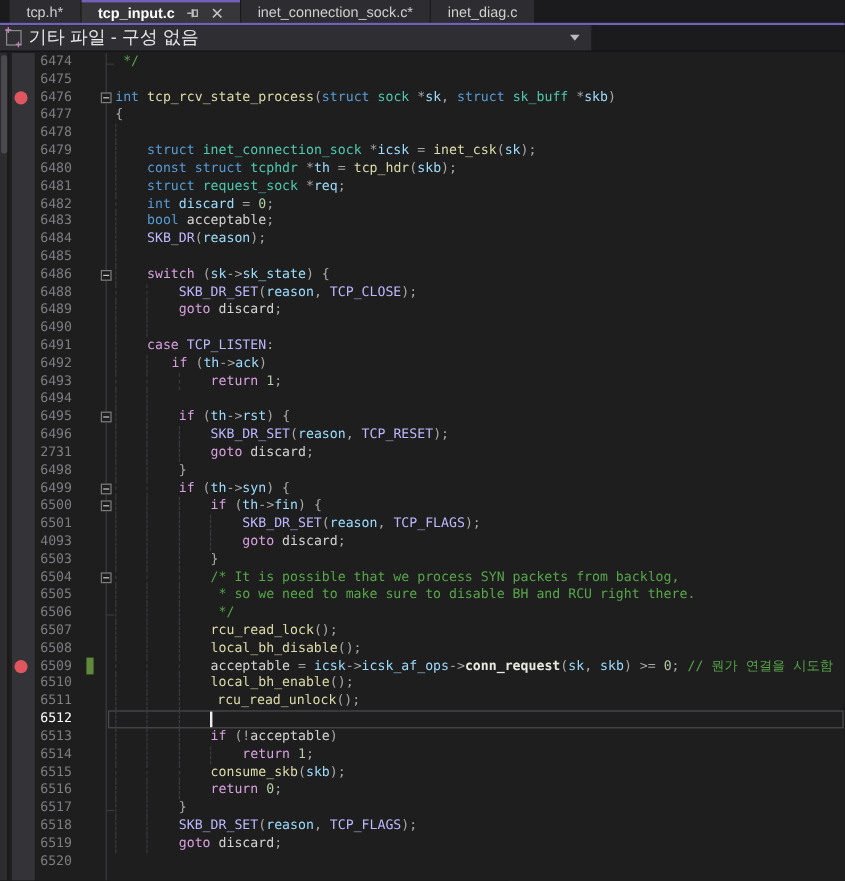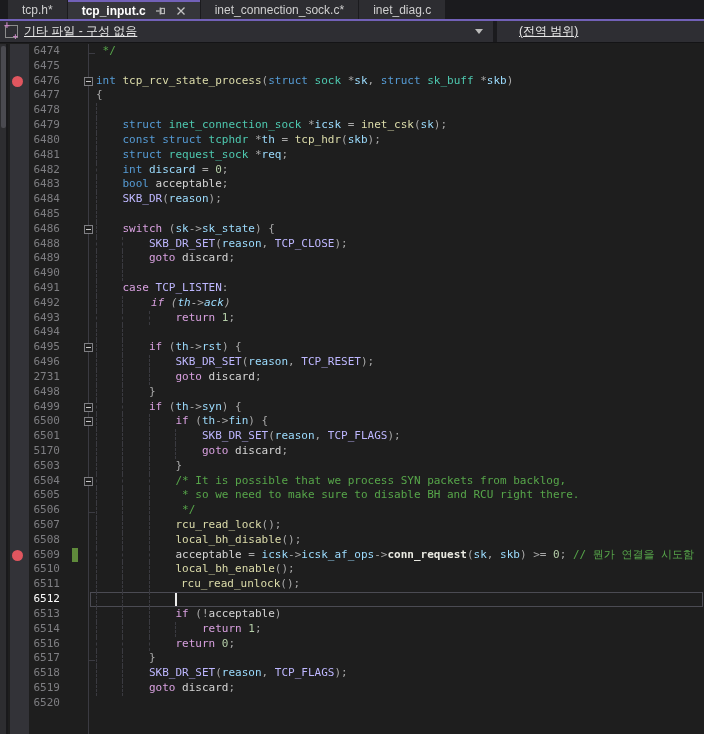--- a/index.html
+++ b/index.html
@@ -15,21 +15,21 @@
   #accent-line { position:absolute; top:19px; left:0; right:0; height:2px; background:var(--accent); }
   .tab { display:flex; align-items:center; padding:0 14px; margin-right:1px;
     background:var(--tab-inactive); color:#CFCFCF; font-size:12px; white-space:nowrap; }
   .tab.active { background:var(--tab-active); color:#FFFFFF; font-weight:bold;
     border-top:2px solid var(--accent); padding-top:0; }
   .tab .ticon { margin-left:9px; display:flex; align-items:center; }
   .tab svg { display:block; }
   
   #navbar { position:absolute; top:21px; left:0; right:0; height:22px;
     background:#1B1B1E; display:flex; border-bottom:1px solid #141416; }
-  .combo { background:var(--navbar-bg); display:flex; align-items:center; color:#E8E8E8; font-size:12px;text-decoration:underline; }
+  .combo { background:var(--navbar-bg); display:flex; align-items:center; color:#E8E8E8; font-size:15px; }
   #combo-project { flex:0 0 493px; padding-left:5px; }
   #combo-project .label { margin-left:6px; }
   #combo-sep { flex:0 0 4px; background:#1B1B1E; }
   #combo-scope { flex:1; padding-left:22px; }
   .spacer { flex:1; }
   .caret { width:0; height:0; border-left:4px solid transparent; border-right:4px solid transparent;
     border-top:5px solid #BBBBBB; margin-right:10px; }
   #misc-icon { position:relative; width:13px; height:13px; border:1px solid #8C8C8C; }
   #misc-icon::before { content:"+"; position:absolute; left:-2px; top:-6px;
     color:#C586C0; font-size:10px; font-weight:bold; }
@@ -95,23 +95,20 @@
   <div id="accent-line"></div>
 
   <div id="navbar">
     <div class="combo" id="combo-project">
       <span id="misc-icon"></span>
       <span class="label">기타 파일 - 구성 없음</span>
       <span class="spacer"></span>
       <span class="caret"></span>
     </div>
     <div id="combo-sep"></div>
-    <div class="combo" id="combo-scope">
-      <span>(전역 범위)</span>
-    </div>
   </div>
 
   <div id="editor">
     <div id="bp-margin"></div>
     <div id="outline-line"></div>
     <div id="code-rows">
         <div class="row">
           <div class="num">6474</div>
           <div class="fold-end"></div>
           <div class="code-text" style="left: 96px;"><span class="tok-cm"> */</span></div>
@@ -192,21 +189,21 @@
         </div>
         <div class="row">
           <div class="num">6491</div>
           <div class="guide" style="left: 96px;"></div>
           <div class="code-text" style="left: 122.49px;"><span class="tok-c">case</span><span class="tok-d"> </span><span class="tok-m">TCP_LISTEN</span><span class="tok-p">:</span></div>
         </div>
         <div class="row">
           <div class="num">6492</div>
           <div class="guide" style="left: 96px;"></div>
           <div class="guide" style="left: 122.49px;"></div>
-          <div class="code-text" style="left: 151px; font-style: italic;"><span class="tok-c">if</span><span class="tok-p"> (</span><span class="tok-v">th</span><span class="tok-p">-&gt;</span><span class="tok-v">ack</span><span class="tok-p">)</span></div>
+          <div class="code-text" style="left: 143px;"><span class="tok-c">if</span><span class="tok-p"> (</span><span class="tok-v">th</span><span class="tok-p">-&gt;</span><span class="tok-v">ack</span><span class="tok-p">)</span></div>
         </div>
         <div class="row">
           <div class="num">6493</div>
           <div class="guide" style="left: 96px;"></div>
           <div class="guide" style="left: 122.49px;"></div>
           <div class="guide" style="left: 148.98px;"></div>
           <div class="code-text" style="left: 175.47px;"><span class="tok-c">return</span><span class="tok-d"> </span><span class="tok-n2">1</span><span class="tok-p">;</span></div>
         </div>
         <div class="row">
           <div class="num">6494</div>
@@ -257,21 +254,21 @@
         </div>
         <div class="row">
           <div class="num">6501</div>
           <div class="guide" style="left: 96px;"></div>
           <div class="guide" style="left: 122.49px;"></div>
           <div class="guide" style="left: 148.98px;"></div>
           <div class="guide" style="left: 175.47px;"></div>
           <div class="code-text" style="left: 201.96px;"><span class="tok-m">SKB_DR_SET</span><span class="tok-p">(</span><span class="tok-v">reason</span><span class="tok-p">, </span><span class="tok-m">TCP_FLAGS</span><span class="tok-p">);</span></div>
         </div>
         <div class="row">
-          <div class="num">5170</div>
+          <div class="num">4093</div>
           <div class="guide" style="left: 96px;"></div>
           <div class="guide" style="left: 122.49px;"></div>
           <div class="guide" style="left: 148.98px;"></div>
           <div class="guide" style="left: 175.47px;"></div>
           <div class="code-text" style="left: 201.96px;"><span class="tok-c">goto</span><span class="tok-d"> </span><span class="tok-d">discard</span><span class="tok-p">;</span></div>
         </div>
         <div class="row">
           <div class="num">6503</div>
           <div class="guide" style="left: 96px;"></div>
           <div class="guide" style="left: 122.49px;"></div>
@@ -355,20 +352,27 @@
         </div>
         <div class="row">
           <div class="num">6514</div>
           <div class="guide" style="left: 96px;"></div>
           <div class="guide" style="left: 122.49px;"></div>
           <div class="guide" style="left: 148.98px;"></div>
           <div class="guide" style="left: 175.47px;"></div>
           <div class="code-text" style="left: 201.96px;"><span class="tok-c">return</span><span class="tok-d"> </span><span class="tok-n2">1</span><span class="tok-p">;</span></div>
         </div>
         <div class="row">
+          <div class="num">6515</div>
+          <div class="guide" style="left: 96px;"></div>
+          <div class="guide" style="left: 122.49px;"></div>
+          <div class="guide" style="left: 148.98px;"></div>
+          <div class="code-text" style="left: 175.47px;"><span class="tok-f">consume_skb</span><span class="tok-p">(</span><span class="tok-v">skb</span><span class="tok-p">);</span></div>
+        </div>
+        <div class="row">
           <div class="num">6516</div>
           <div class="guide" style="left: 96px;"></div>
           <div class="guide" style="left: 122.49px;"></div>
           <div class="guide" style="left: 148.98px;"></div>
           <div class="code-text" style="left: 175.47px;"><span class="tok-c">return</span><span class="tok-d"> </span><span class="tok-n2">0</span><span class="tok-p">;</span></div>
         </div>
         <div class="row">
           <div class="num">6517</div>
           <div class="fold-end"></div>
           <div class="guide" style="left: 96px;"></div>

